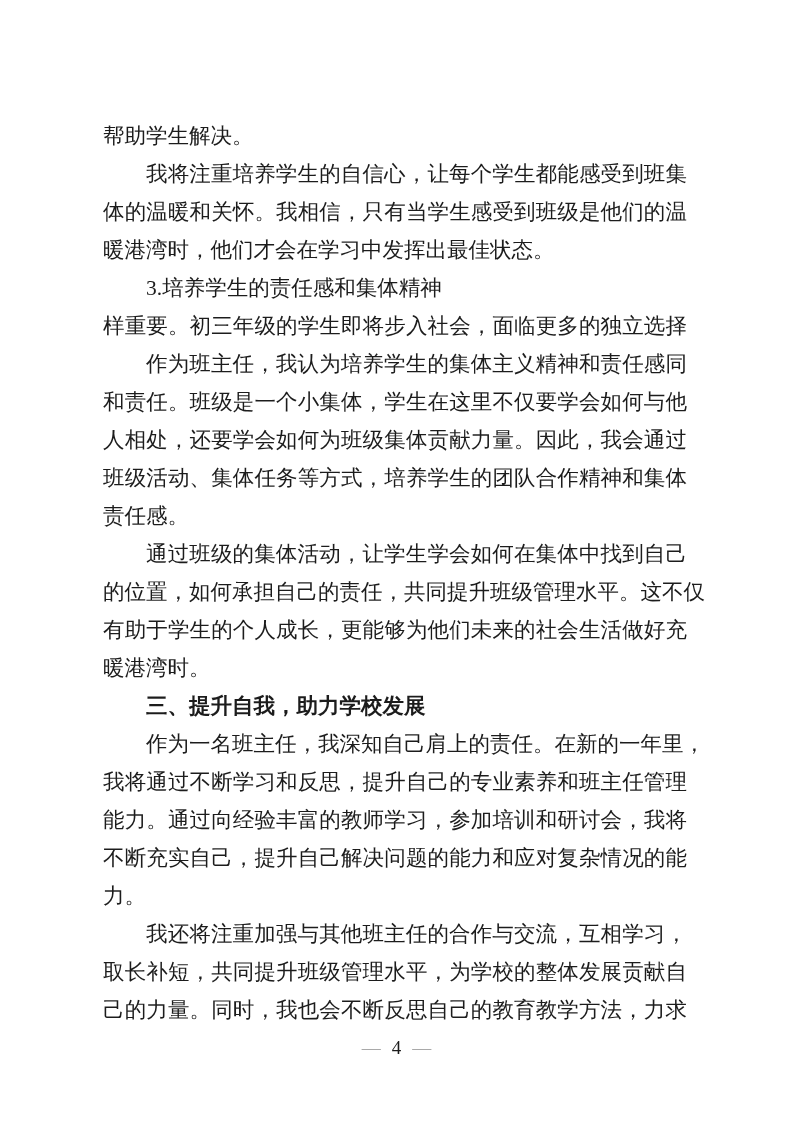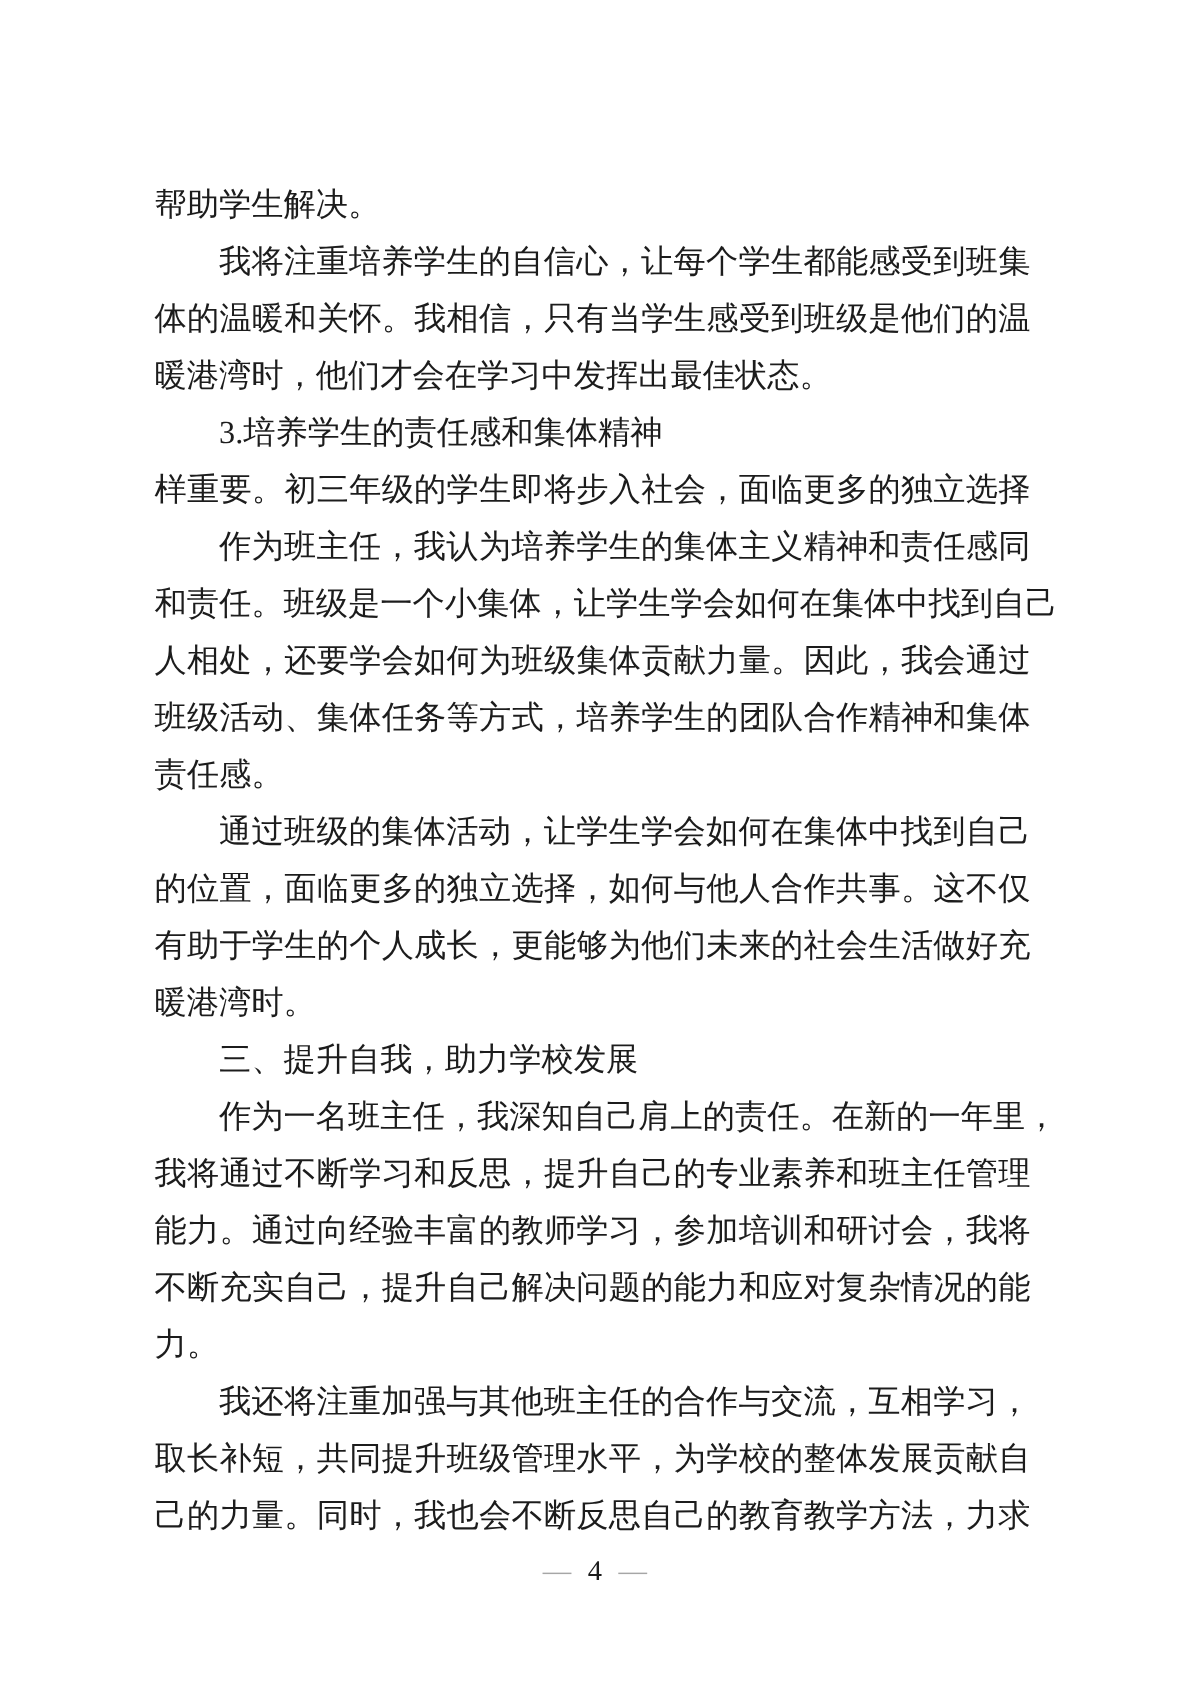--- a/index.html
+++ b/index.html
@@ -31,21 +31,21 @@
     font-weight: normal;
   }
   .line.last {
     text-align: left;
     text-align-last: left;
   }
   .line.indent {
     text-indent: 43px;
   }
   .line.bold {
-    font-weight: normal;
+    font-weight: bold;
   }
   .page-footer {
     position: absolute;
     left: 0;
     top: 1034px;
     width: 793px;
     height: 28px;
     line-height: 28px;
     text-align: center;
     font-size: 19px;
@@ -67,26 +67,26 @@
 
   <div class="text-block">
 
   <div class="line last">帮助学生解决。</div>
       <div class="line indent">我将注重培养学生的自信心，让每个学生都能感受到班集</div>
       <div class="line">体的温暖和关怀。我相信，只有当学生感受到班级是他们的温</div>
       <div class="line last">暖港湾时，他们才会在学习中发挥出最佳状态。</div>
       <div class="line indent last">3.培养学生的责任感和集体精神</div>
       <div class="line">样重要。初三年级的学生即将步入社会，面临更多的独立选择</div>
       <div class="line indent">作为班主任，我认为培养学生的集体主义精神和责任感同</div>
-      <div class="line">和责任。班级是一个小集体，让学生学会如何在集体中找到自己</div>
+      <div class="line">和责任。班级是一个小集体，学生在这里不仅要学会如何与他</div>
       <div class="line">人相处，还要学会如何为班级集体贡献力量。因此，我会通过</div>
       <div class="line">班级活动、集体任务等方式，培养学生的团队合作精神和集体</div>
       <div class="line last">责任感。</div>
       <div class="line indent">通过班级的集体活动，让学生学会如何在集体中找到自己</div>
-      <div class="line">的位置，面临更多的独立选择，如何与他人合作共事。这不仅</div>
+      <div class="line">的位置，如何承担自己的责任，共同提升班级管理水平。这不仅</div>
       <div class="line">有助于学生的个人成长，更能够为他们未来的社会生活做好充</div>
       <div class="line last">暖港湾时。</div>
       <div class="line indent last bold">三、提升自我，助力学校发展</div>
       <div class="line indent">作为一名班主任，我深知自己肩上的责任。在新的一年里，</div>
       <div class="line">我将通过不断学习和反思，提升自己的专业素养和班主任管理</div>
       <div class="line">能力。通过向经验丰富的教师学习，参加培训和研讨会，我将</div>
       <div class="line">不断充实自己，提升自己解决问题的能力和应对复杂情况的能</div>
       <div class="line last">力。</div>
       <div class="line indent">我还将注重加强与其他班主任的合作与交流，互相学习，</div>
       <div class="line">取长补短，共同提升班级管理水平，为学校的整体发展贡献自</div>

